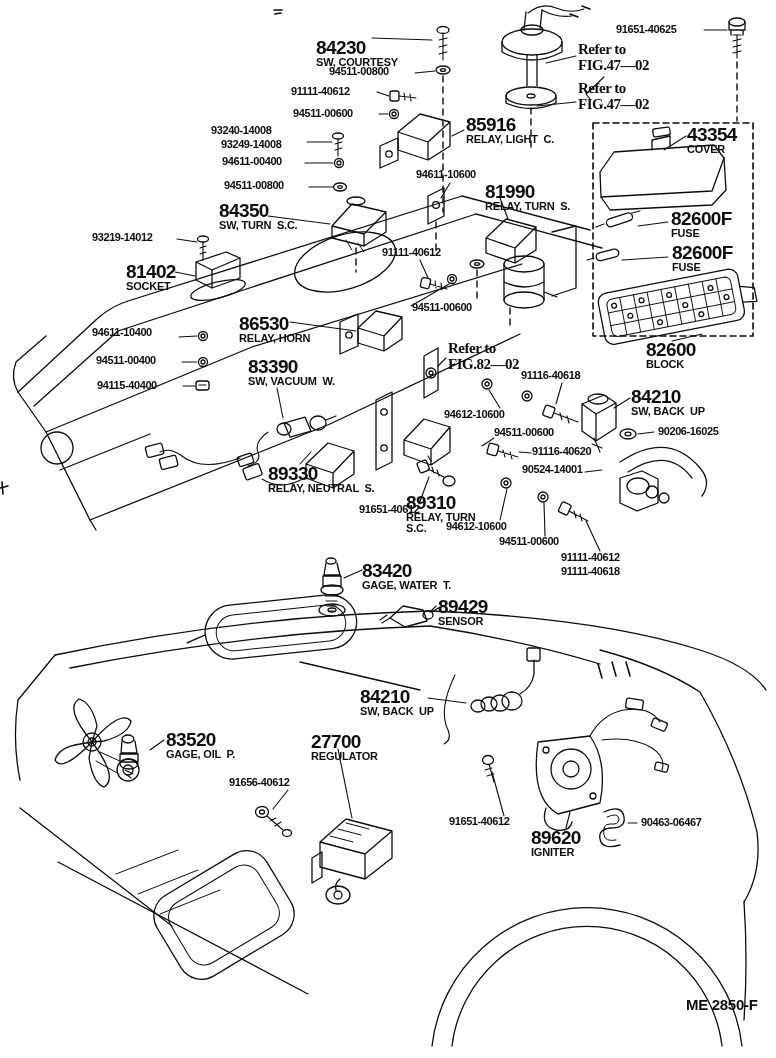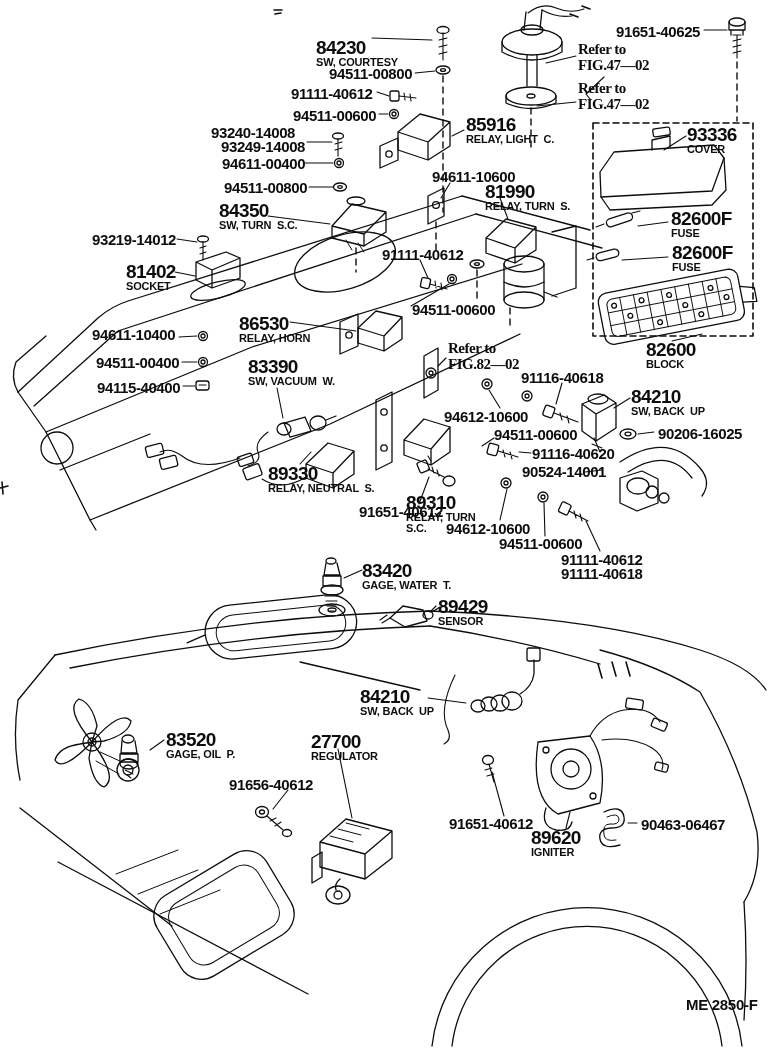--- a/index.html
+++ b/index.html
@@ -1,21 +1,21 @@
 <!DOCTYPE html>
 <html><head>
 <meta charset="utf-8">
 <style>
   html,body{margin:0;padding:0;background:#e8e8e8;}
   #stage{position:relative;width:776px;height:1058px;background:#ffffff;overflow:hidden;
          font-family:"Liberation Sans",sans-serif;}
   #art{position:absolute;left:0;top:0;}
   .lbl{position:absolute;color:#0d0d0d;font-weight:bold;white-space:pre;line-height:1.04;
        letter-spacing:-0.4px;}
-  .lbl .num{display:block;font-size:15px;}
+  .lbl .num{display:block;font-size:11px;}
   .lbl.major .num{font-size:19px;line-height:0.95;letter-spacing:-0.6px;}
   .lbl.major .desc{display:block;font-size:11px;letter-spacing:-0.2px;}
   .lbl.ref .num,.lbl.ref .desc{display:block;font-size:15px;letter-spacing:-0.5px;font-family:Liberation Serif, serif;}
   #footer-code{position:absolute;font-size:15px;font-weight:bold;color:#0d0d0d;
        letter-spacing:-0.3px;}
 </style>
 </head>
 <body>
 
 <div id="stage">
@@ -374,21 +374,21 @@
 </svg>
 
   <div id="labels-layer">
       <div class="lbl major" style="left: 316px; top: 39px;"><span class="num">84230</span><span class="desc">SW, COURTESY</span></div>
       <div class="lbl major" style="left: 219px; top: 202px;"><span class="num">84350</span><span class="desc">SW, TURN  S.C.</span></div>
       <div class="lbl major" style="left: 126px; top: 263px;"><span class="num">81402</span><span class="desc">SOCKET</span></div>
       <div class="lbl major" style="left: 239px; top: 315px;"><span class="num">86530</span><span class="desc">RELAY, HORN</span></div>
       <div class="lbl major" style="left: 248px; top: 358px;"><span class="num">83390</span><span class="desc">SW, VACUUM  W.</span></div>
       <div class="lbl major" style="left: 466px; top: 116px;"><span class="num">85916</span><span class="desc">RELAY, LIGHT  C.</span></div>
       <div class="lbl major" style="left: 485px; top: 183px;"><span class="num">81990</span><span class="desc">RELAY, TURN  S.</span></div>
-      <div class="lbl major" style="left: 687px; top: 126px;"><span class="num">93336</span><span class="desc">COVER</span></div>
+      <div class="lbl major" style="left: 687px; top: 126px;"><span class="num">43354</span><span class="desc">COVER</span></div>
       <div class="lbl major" style="left: 671px; top: 210px;"><span class="num">82600F</span><span class="desc">FUSE</span></div>
       <div class="lbl major" style="left: 672px; top: 244px;"><span class="num">82600F</span><span class="desc">FUSE</span></div>
       <div class="lbl major" style="left: 646px; top: 341px;"><span class="num">82600</span><span class="desc">BLOCK</span></div>
       <div class="lbl major" style="left: 631px; top: 388px;"><span class="num">84210</span><span class="desc">SW, BACK  UP</span></div>
       <div class="lbl major" style="left: 268px; top: 465px;"><span class="num">89330</span><span class="desc">RELAY, NEUTRAL  S.</span></div>
       <div class="lbl major" style="left: 406px; top: 462px; margin-top: 32px;"><span class="num">89310</span><span class="desc">RELAY, TURN
 S.C.</span></div>
       <div class="lbl major" style="left: 362px; top: 562px;"><span class="num">83420</span><span class="desc">GAGE, WATER  T.</span></div>
       <div class="lbl major" style="left: 438px; top: 598px;"><span class="num">89429</span><span class="desc">SENSOR</span></div>
       <div class="lbl major" style="left: 360px; top: 688px;"><span class="num">84210</span><span class="desc">SW, BACK  UP</span></div>
@@ -397,21 +397,21 @@
       <div class="lbl major" style="left: 531px; top: 829px;"><span class="num">89620</span><span class="desc">IGNITER</span></div>
       <div class="lbl minor" style="left: 329px; top: 66px;"><span class="num">94511-00800</span></div>
       <div class="lbl minor" style="left: 291px; top: 86px;"><span class="num">91111-40612</span></div>
       <div class="lbl minor" style="left: 293px; top: 108px;"><span class="num">94511-00600</span></div>
       <div class="lbl minor" style="left: 211px; top: 125px;"><span class="num">93240-14008</span></div>
       <div class="lbl minor" style="left: 221px; top: 139px;"><span class="num">93249-14008</span></div>
       <div class="lbl minor" style="left: 222px; top: 156px;"><span class="num">94611-00400</span></div>
       <div class="lbl minor" style="left: 224px; top: 180px;"><span class="num">94511-00800</span></div>
       <div class="lbl minor" style="left: 92px; top: 232px;"><span class="num">93219-14012</span></div>
       <div class="lbl minor" style="left: 616px; top: 24px;"><span class="num">91651-40625</span></div>
-      <div class="lbl minor" style="left: 432px; top: 169px; text-align: right;"><span class="num">94611-10600</span></div>
+      <div class="lbl minor" style="left: 416px; top: 169px; text-align: right;"><span class="num">94611-10600</span></div>
       <div class="lbl minor" style="left: 382px; top: 247px;"><span class="num">91111-40612</span></div>
       <div class="lbl minor" style="left: 412px; top: 302px;"><span class="num">94511-00600</span></div>
       <div class="lbl minor" style="left: 92px; top: 327px;"><span class="num">94611-10400</span></div>
       <div class="lbl minor" style="left: 96px; top: 355px;"><span class="num">94511-00400</span></div>
       <div class="lbl minor" style="left: 97px; top: 380px;"><span class="num">94115-40400</span></div>
       <div class="lbl minor" style="left: 521px; top: 370px;"><span class="num">91116-40618</span></div>
       <div class="lbl minor" style="left: 444px; top: 409px;"><span class="num">94612-10600</span></div>
       <div class="lbl minor" style="left: 494px; top: 427px;"><span class="num">94511-00600</span></div>
       <div class="lbl minor" style="left: 658px; top: 426px;"><span class="num">90206-16025</span></div>
       <div class="lbl minor" style="left: 532px; top: 446px;"><span class="num">91116-40620</span></div>

